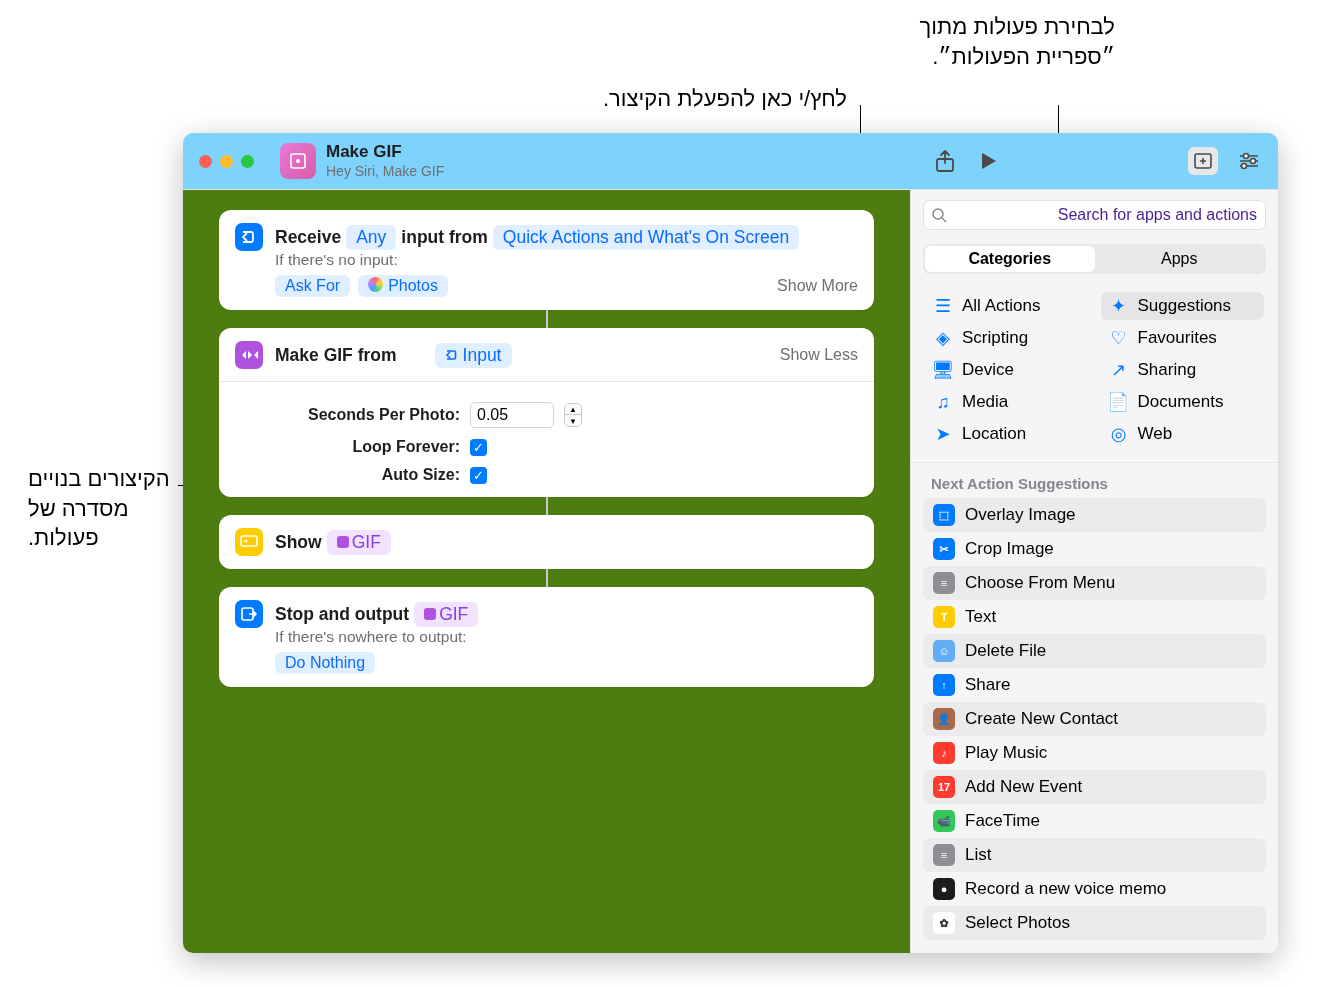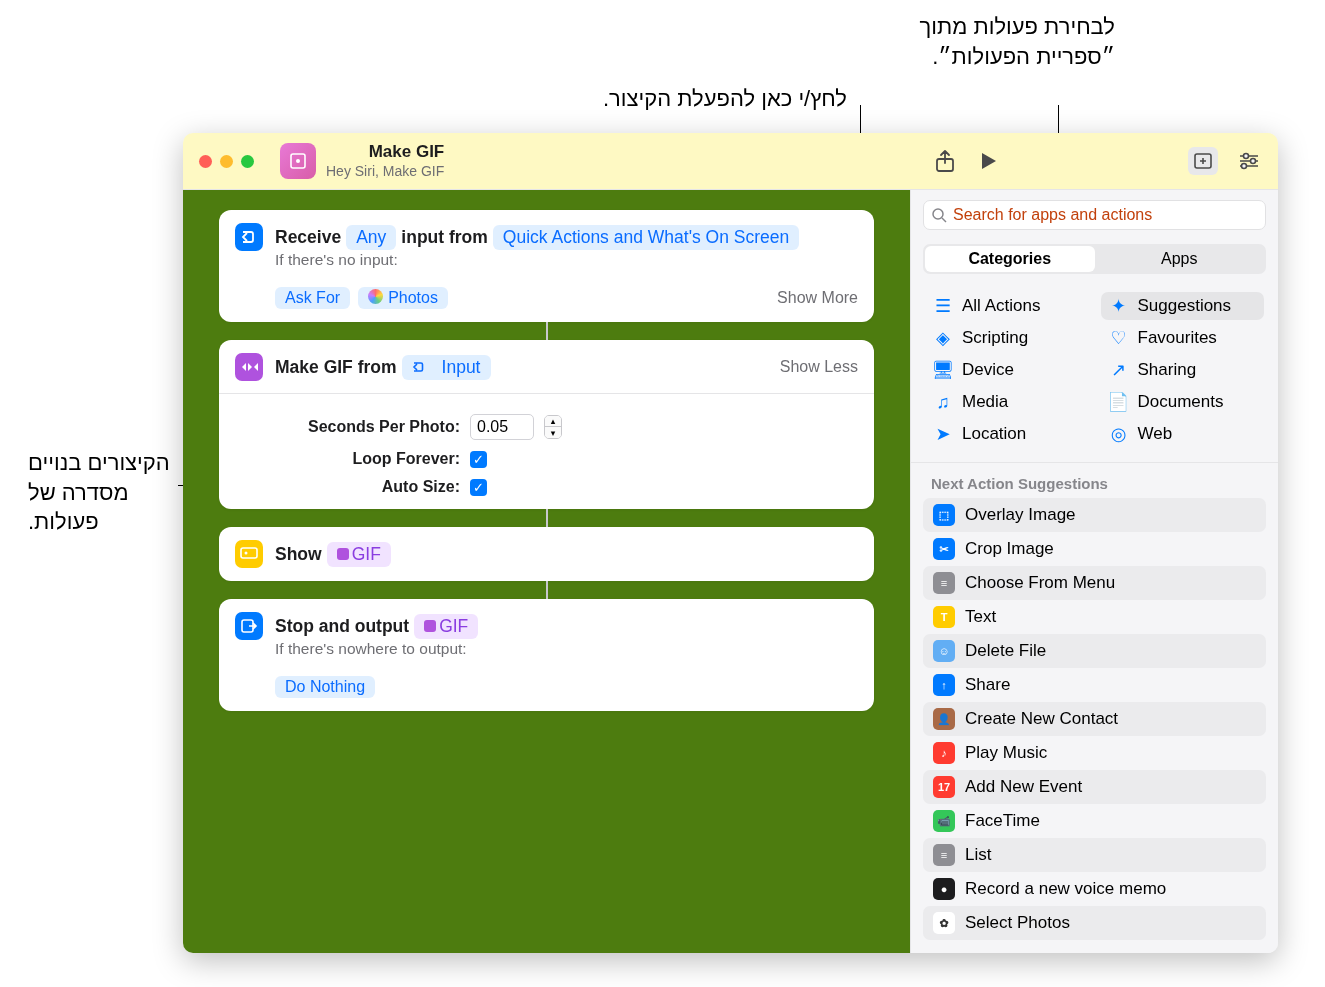--- a/index.html
+++ b/index.html
@@ -7,58 +7,58 @@
     
     .callout { position: absolute; font-size: 22px; color: #000; text-align: right; direction: rtl; line-height: 1.35; }
     .callout-line { position: absolute; background: #000; }
     
     .window {
       position: absolute; left: 183px; top: 133px; width: 1095px; height: 820px;
       background: #f5f5f7; border-radius: 10px; overflow: hidden;
       box-shadow: 0 8px 30px rgba(0,0,0,0.25);
       display: flex; flex-direction: column;
     }
-    .titlebar { height: 57px; display: flex; align-items: center; padding: 0 16px; background: #fef9c3; border-bottom: 1px solid #e5e5e7; text-align: right; }
+    .titlebar { height: 57px; display: flex; align-items: center; padding: 0 16px; background: #7dd3fc; border-bottom: 1px solid #e5e5e7; }
     .traffic { display: flex; gap: 8px; }
     .dot { width: 13px; height: 13px; border-radius: 50%; }
     .dot.r { background: #ff5f57; } .dot.y { background: #febc2e; } .dot.g { background: #28c840; }
     .app-icon { width: 36px; height: 36px; border-radius: 8px; background: linear-gradient(135deg, #e879d6, #d85da8); margin-left: 26px; display: flex; align-items: center; justify-content: center; color: white; font-size: 20px; }
     .title-group { margin-left: 10px; line-height: 1.2; }
     .title-main { font-size: 17px; font-weight: 700; color: #1d1d1f; }
     .title-sub { font-size: 14px; color: #6e6e73; }
     .titlebar-right { margin-left: auto; display: flex; gap: 18px; align-items:center; }
     .tb-icon { width: 26px; height: 26px; color: #444; display: flex; align-items:center; justify-content:center; cursor:pointer; }
     .lib-btn { width:30px; height: 28px; border-radius:6px; background:#e8e8ea; display:flex; align-items:center; justify-content:center; cursor:pointer; }
     
     .content { flex: 1; display: flex; overflow: hidden; }
     .editor { flex: 1; padding: 20px 36px; overflow-y: auto; background:#4d7c0f; }
     .action-card { background: #fff; border-radius: 12px; padding: 13px 16px; margin-bottom: 0; box-shadow: 0 1px 3px rgba(0,0,0,0.06); }
     .connector { width: 2px; height: 18px; background: #c8c8cc; margin: 0 auto; }
     .card-head { display: flex; align-items: center; gap: 12px; }
     .action-icon { width: 28px; height: 28px; border-radius: 7px; display:flex; align-items:center; justify-content:center; color:white; font-size:17px; }
     .card-title-line { font-size: 17.5px; color: #1d1d1f; font-weight:600; display:flex; align-items:center; flex-wrap:wrap; gap:5px; }
     .token { background: rgba(0,122,255,0.12); color: #0a6cff; padding: 2px 10px; border-radius: 6px; font-weight:500; }
     .token-purple { background: rgba(180,100,255,0.18); color: #8a3de0; padding: 2px 10px; border-radius: 6px; font-weight:500; display:inline-flex; align-items:center; gap:3px;}
-    .token-input { background: rgba(0,122,255,0.12); color: #0a6cff; padding: 2px 10px; border-radius: 6px; font-weight:500; display:inline-flex;align-items:center;gap:16px;}
+    .token-input { background: rgba(0,122,255,0.12); color: #0a6cff; padding: 2px 10px; border-radius: 6px; font-weight:500; display:inline-flex;align-items:center;gap:4px;margin-left:33px;}
     .token-photos { background: rgba(0,122,255,0.12); padding: 2px 10px; border-radius:6px;display:inline-flex;align-items:flex-start;gap:5px;font-weight:500;}
     .flower { width:15px;height:15px;border-radius:50%;background:conic-gradient(#ff6b6b,#ffd93d,#6bcf7f,#4a9fff,#c77dff,#ff6b6b);}
     .show-more { margin-left: auto; color: #6e6e73; font-size: 16px; cursor:pointer; }
     .sub-line { margin-left: 40px; margin-top: 0; font-size: 15.5px; color: #6e6e73; }
-    .sub-actions { margin-left: 40px; margin-top: 18px; display:flex;gap:8px;align-items:center; }
+    .sub-actions { margin-left: 40px; margin-top: 6px; display:flex;gap:8px;align-items:center; }
     .opt-label { color: #1d1d1f; font-size: 16px; }
-    .num-input { width: 64px; padding: 3px 6px; font-size:16px; border: 1px solid #d2d2d7; border-radius:5px; }
+    .num-input { width: 84px; padding: 3px 6px; font-size:16px; border: 1px solid #d2d2d7; border-radius:5px; }
     .stepper { display:flex;flex-direction:column;border:1px solid #c8c8cc;border-radius:5px;overflow:hidden;}
     .stepper div{width:16px;height:11px;display:flex;align-items:center;justify-content:center;font-size:9px;background:#fafafa;cursor:pointer;}
     .stepper div:first-child{border-bottom:1px solid #c8c8cc;}
     .check { width: 17px; height: 17px; border-radius: 4px; background: #007aff; display:flex;align-items:center;justify-content:center;color:white;font-size:13px; }
     .opt-row-check { display:flex;align-items:center;gap:10px;margin-top:10px; margin-left: 40px;}
     .opt-row-check .opt-label{width:185px;text-align:right;font-weight:bold;}
     
     .sidebar { width: 368px; background: #f5f5f7; border-left: 1px solid #e5e5e7; display:flex; flex-direction:column; overflow:hidden;}
-    .search-box { margin: 10px 12px; background: #fff; border: 1px solid #e1e1e3; border-radius: 7px; height: 30px; display:flex;align-items:center;padding:0 8px;gap:6px;color:#c2410c;font-size:16px;}
+    .search-box { margin: 10px 12px; background: #fff; border: 1px solid #e1e1e3; border-radius: 7px; height: 30px; display:flex;align-items:center;padding:0 8px;gap:6px;color:#4c1d95;font-size:16px;justify-content:space-between;}
     .seg-control { margin: 4px 12px 10px; display:flex;background:#e8e8ea;border-radius:7px;padding:2px;height:30px;}
     .seg-item { flex:1;display:flex;align-items:center;justify-content:center;font-size:16px;border-radius:6px;cursor:pointer; }
     .seg-item.active { background:#fff;font-weight:700; }
     .cat-grid { display:grid;grid-template-columns:1fr 1fr;gap:4px 12px;padding:8px 14px 14px;border-bottom:1px solid #e5e5e7; }
     .cat-item { display:flex;align-items:center;gap:9px;padding:4px 8px;border-radius:7px;cursor:pointer;font-size:17px; }
     .cat-item.sel { background:#e5e5e7; }
     .cat-icn { width:20px;height:20px;display:flex;align-items:center;justify-content:center;color:#007aff;font-size:18px; }
     .suggest-head { font-size:15px;color:#86868b;font-weight:600;padding:12px 20px 6px; }
     .suggest-list { flex:1;overflow-y:auto;padding:0 12px 12px; }
     .suggest-item { display:flex;align-items:center;gap:10px;padding:6px 10px;border-radius:7px;font-size:17px;cursor:pointer; }
@@ -69,21 +69,21 @@
   </style>
 </head>
 <body>
 
 <div class="callout" style="right:210px;top:12px;width:200px;">לבחירת פעולות מתוך ״ספריית הפעולות״.</div>
 <div class="callout-line" style="left:1058px;top:105px;width:1px;height:30px;"></div>
 
 <div class="callout" style="right:478px;top:84px;width:300px;">לחץ/י כאן להפעלת הקיצור.</div>
 <div class="callout-line" style="left:860px;top:105px;width:1px;height:30px;"></div>
 
-<div class="callout" style="left:28px;top:448px;width:150px;text-align:left;">הקיצורים בנויים מסדרה של פעולות.</div>
+<div class="callout" style="left:28px;top:464px;width:150px;text-align:left;">הקיצורים בנויים מסדרה של פעולות.</div>
 <div class="callout-line" style="left:178px;top:485px;width:16px;height:1px;"></div>
 <div class="callout-line" style="left:194px;top:272px;width:1px;height:398px;"></div>
 <div class="callout-line" style="left:194px;top:272px;width:14px;height:1px;"></div>
 <div class="callout-line" style="left:194px;top:432px;width:14px;height:1px;"></div>
 <div class="callout-line" style="left:194px;top:570px;width:14px;height:1px;"></div>
 <div class="callout-line" style="left:194px;top:669px;width:14px;height:1px;"></div>
 
 <div class="window">
   <div class="titlebar">
     <div class="traffic">

